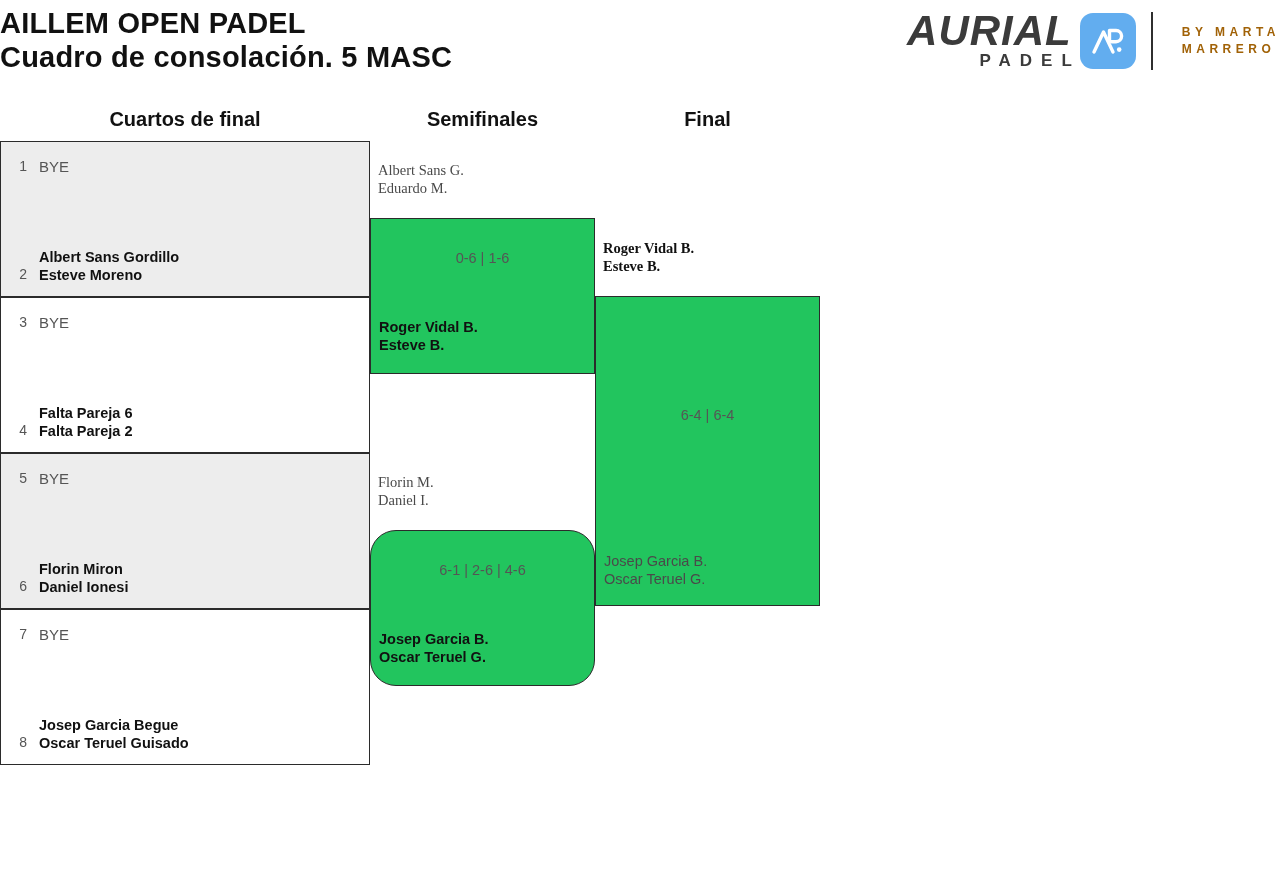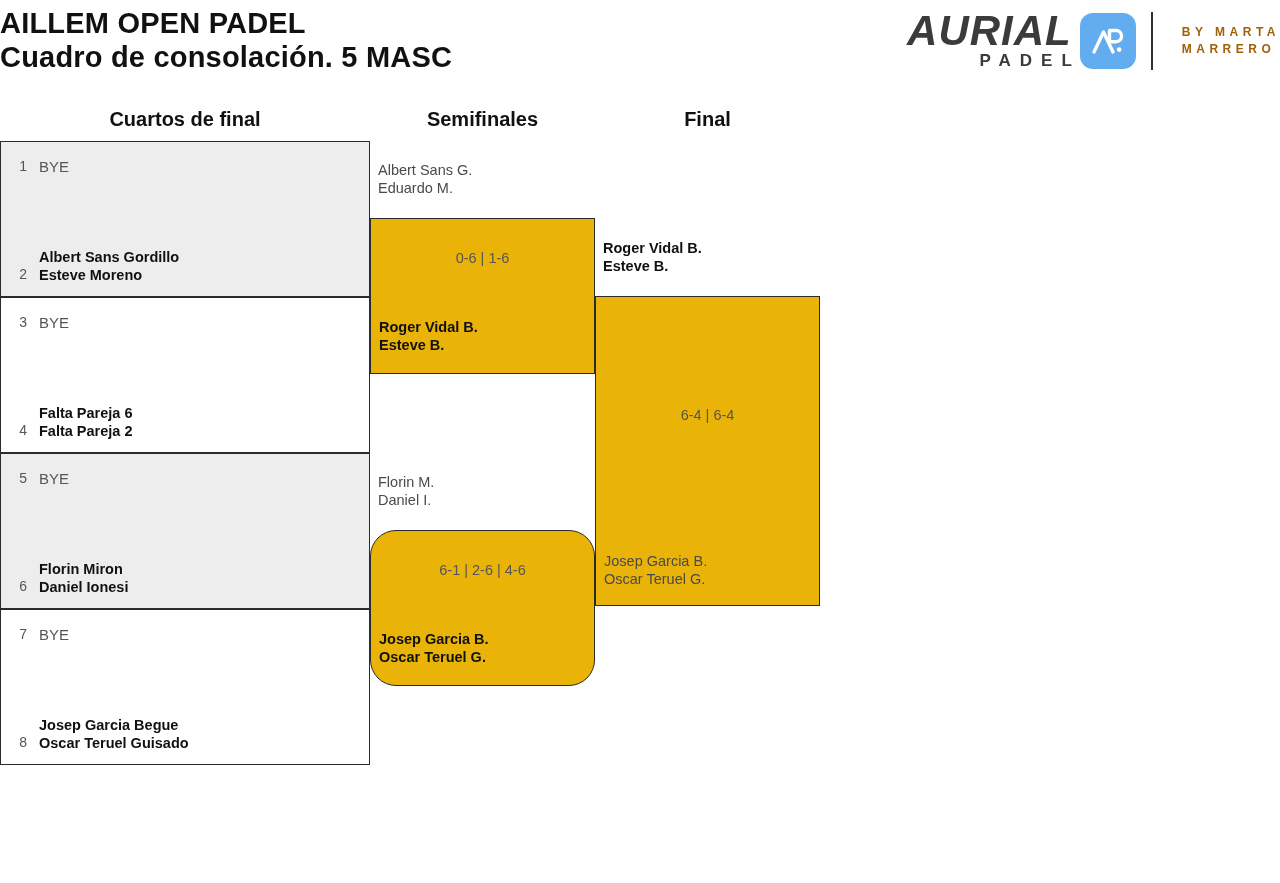--- a/index.html
+++ b/index.html
@@ -67,37 +67,37 @@
     font-size: 14px; color: #555; font-weight: 400;
   }
   .slot.bottom .seed { padding-bottom: 2px; }
   .names { margin-left: 12px; line-height: 18px; }
   .names .n { display: block; font-size: 14.5px; }
   .names.bye   .n { color: #555; font-weight: 400; font-size: 15px; }
   .names.winner .n { color: #111; font-weight: 700; }
 
   
   .match-box {
-    position: absolute; border: 1.4px solid #2b2b2b; background: #eab308;
+    position: absolute; border: 1.4px solid #2b2b2b; background: #22c55e;
   }
   .mb-label {
     position: absolute; left: 0; width: 100%;
     line-height: 18px; padding-left: 8px;
   }
   .mb-label .n { display: block; font-size: 14.5px; }
   .mb-label.winner .n { color: #111; font-weight: 700; }
   .mb-label.loser  .n { color: #4a4a4a; font-weight: 400; }
   .mb-score {
     position: absolute; left: 0; width: 100%; text-align: center;
     font-size: 14.5px; color: #555;
   }
 
   
   .float-label { position: absolute; line-height: 18px; }
-  .float-label .n { display: block; font-size: 14.5px; }
+  .float-label .n { display: block; font-size: 14.5px; font-family: Liberation Serif, serif; }
   .float-label.winner .n { color: #111; font-weight: 700; }
   .float-label.loser  .n { color: #4a4a4a; font-weight: 400; }
 </style>
 </head>
 <body>
 
 <div id="root">
 
   <div class="title-block">
     <div class="title-line1">AILLEM OPEN PADEL</div>

